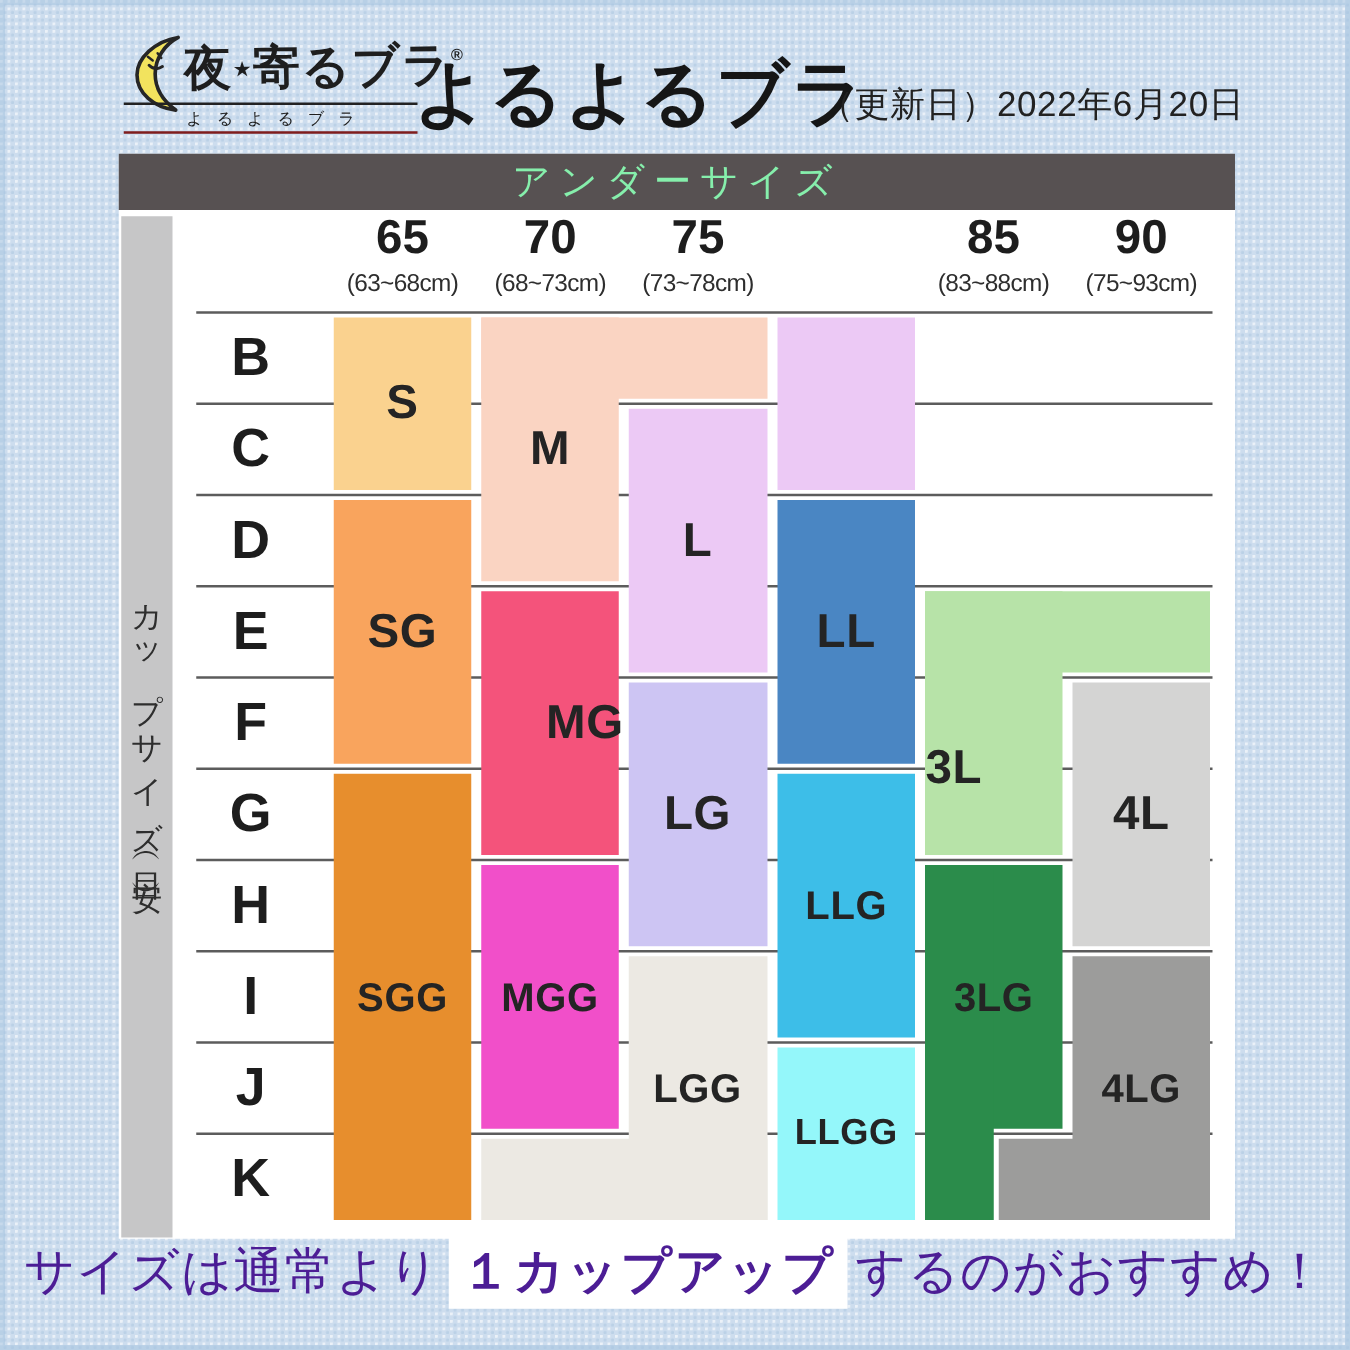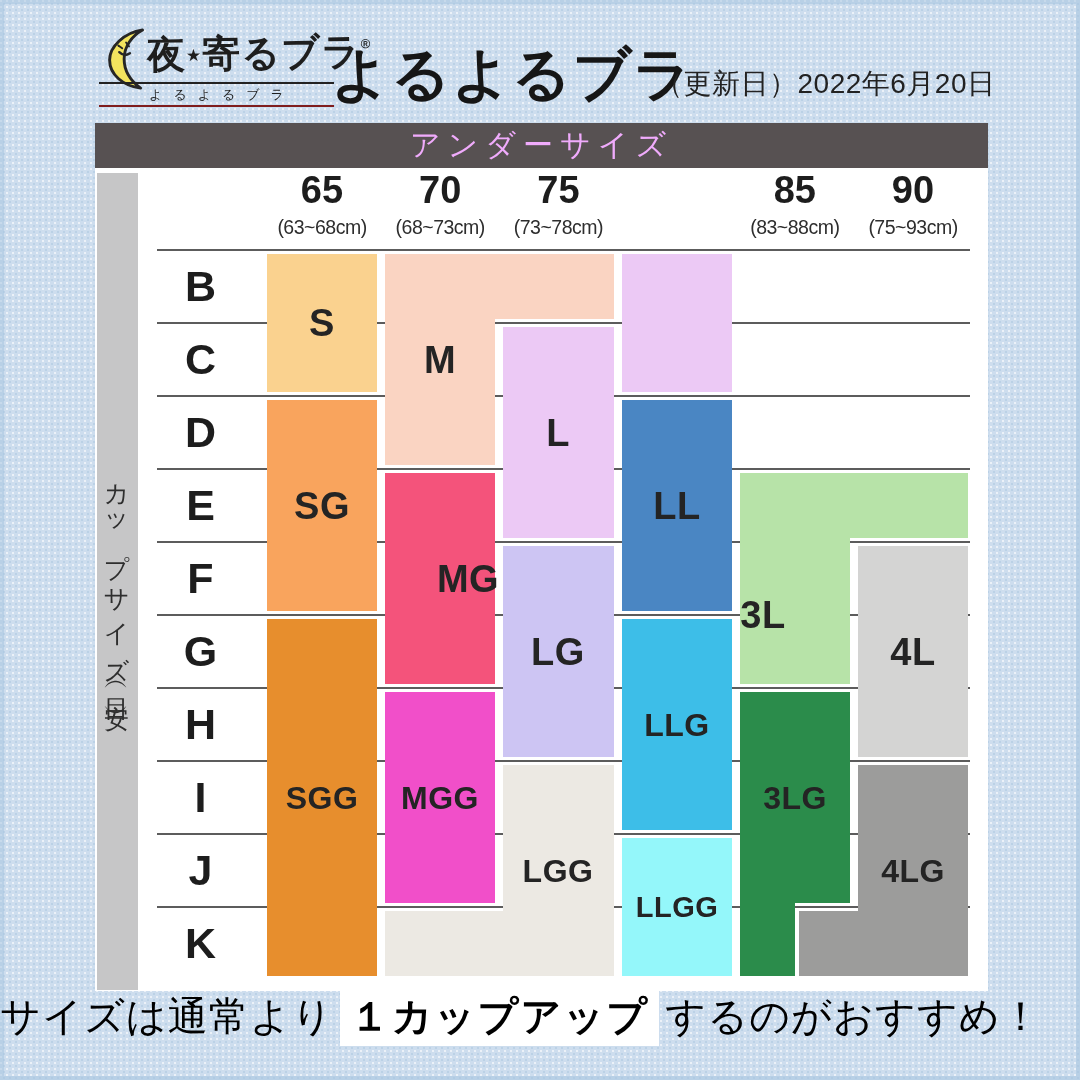--- a/index.html
+++ b/index.html
@@ -23,21 +23,21 @@
   .logo-reg{font-size:13px;vertical-align:16px;}
   .furigana{position:absolute;left:2px;top:56px;width:224px;text-align:center;
     border-top:2px solid #222;border-bottom:2px solid #7f1d1d;
     font-size:13px;letter-spacing:11px;padding:2px 0 1px 11px;color:#1e1e1e;}
   .title{position:absolute;left:331px;top:36px;font-size:58px;font-weight:700;letter-spacing:1px;color:#161616;}
   .date-note{position:absolute;left:655px;top:65px;font-size:28px;font-weight:400;color:#222;letter-spacing:0.5px;}
 
   
   .panel{position:absolute;left:95px;top:123px;width:893px;height:868px;background:#ffffff;}
   .band{position:absolute;left:0;top:0;width:893px;height:45px;background:#575152;
-    color:#f0abfc;font-size:30px;letter-spacing:7px;font-weight:500;
+    color:#86efac;font-size:30px;letter-spacing:7px;font-weight:500;
     display:flex;align-items:center;justify-content:center;}
   .sidebar{position:absolute;left:2px;top:50px;width:41px;height:817px;background:#c6c6c7;
     display:flex;align-items:center;justify-content:center;}
   .vtext{writing-mode:vertical-rl;text-orientation:mixed;font-size:25px;letter-spacing:6px;color:#2e2e2e;font-weight:500;}
 
   .colhead{position:absolute;width:118px;text-align:center;}
   .colhead .num{font-size:38px;font-weight:700;line-height:40px;color:#1d1d1d;}
   .colhead .range{font-size:19.5px;font-weight:400;margin-top:6px;color:#2e2e2e;letter-spacing:-0.5px;}
 
   .rowlabel{position:absolute;left:43px;width:125px;height:73px;line-height:73px;
@@ -45,22 +45,22 @@
 
   .hline{position:absolute;left:62px;width:813px;height:2px;background:#5c5c5c;z-index:1;}
 
   .brect{position:absolute;z-index:2;}
   .blabel{position:absolute;z-index:3;transform:translate(-50%,-50%);
     font-weight:700;color:#242424;font-size:38px;letter-spacing:0.5px;white-space:nowrap;}
   .blabel.len3{font-size:32px;}
   .blabel.len4{font-size:29px;}
 
   
-  .footer{position:absolute;left:0;top:989px;width:1080px;
-    font-size:40px;color:#000000;white-space:nowrap;}
+  .footer{position:absolute;left:0;top:989px;width:1080px;text-align:center;
+    font-size:40px;color:#4c1d95;white-space:nowrap;}
   .footer .plain{font-weight:500;letter-spacing:1px;}
   .footer .hl{font-weight:700;background:#ffffff;padding:6px 10px 8px;margin:0 6px;letter-spacing:2px;}
 </style>
 </head>
 <body>
 
 <div class="frame"></div>
 
 <div class="logo">
   <svg class="moon" viewBox="0 0 64 66">

